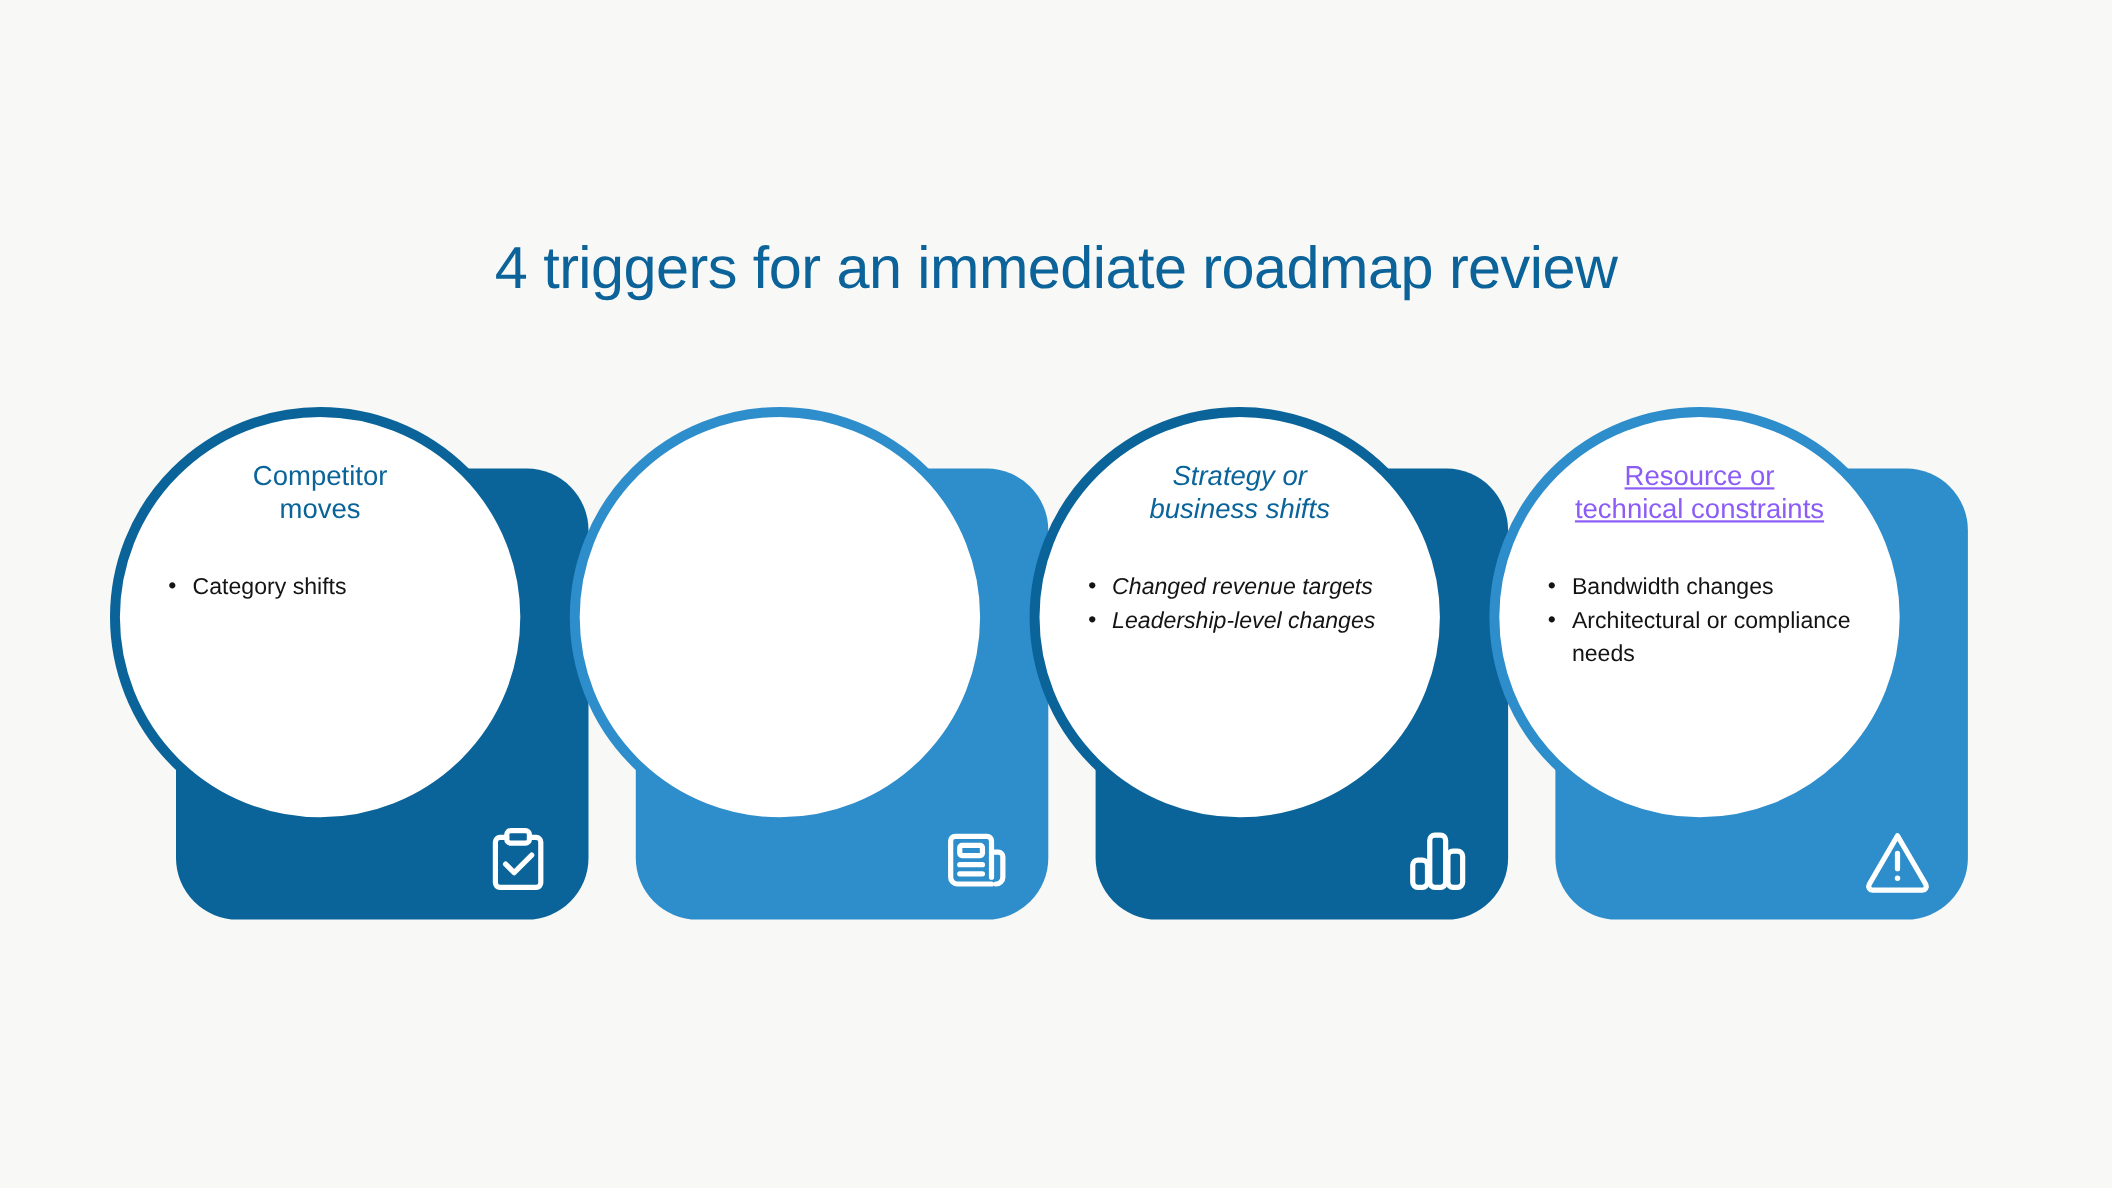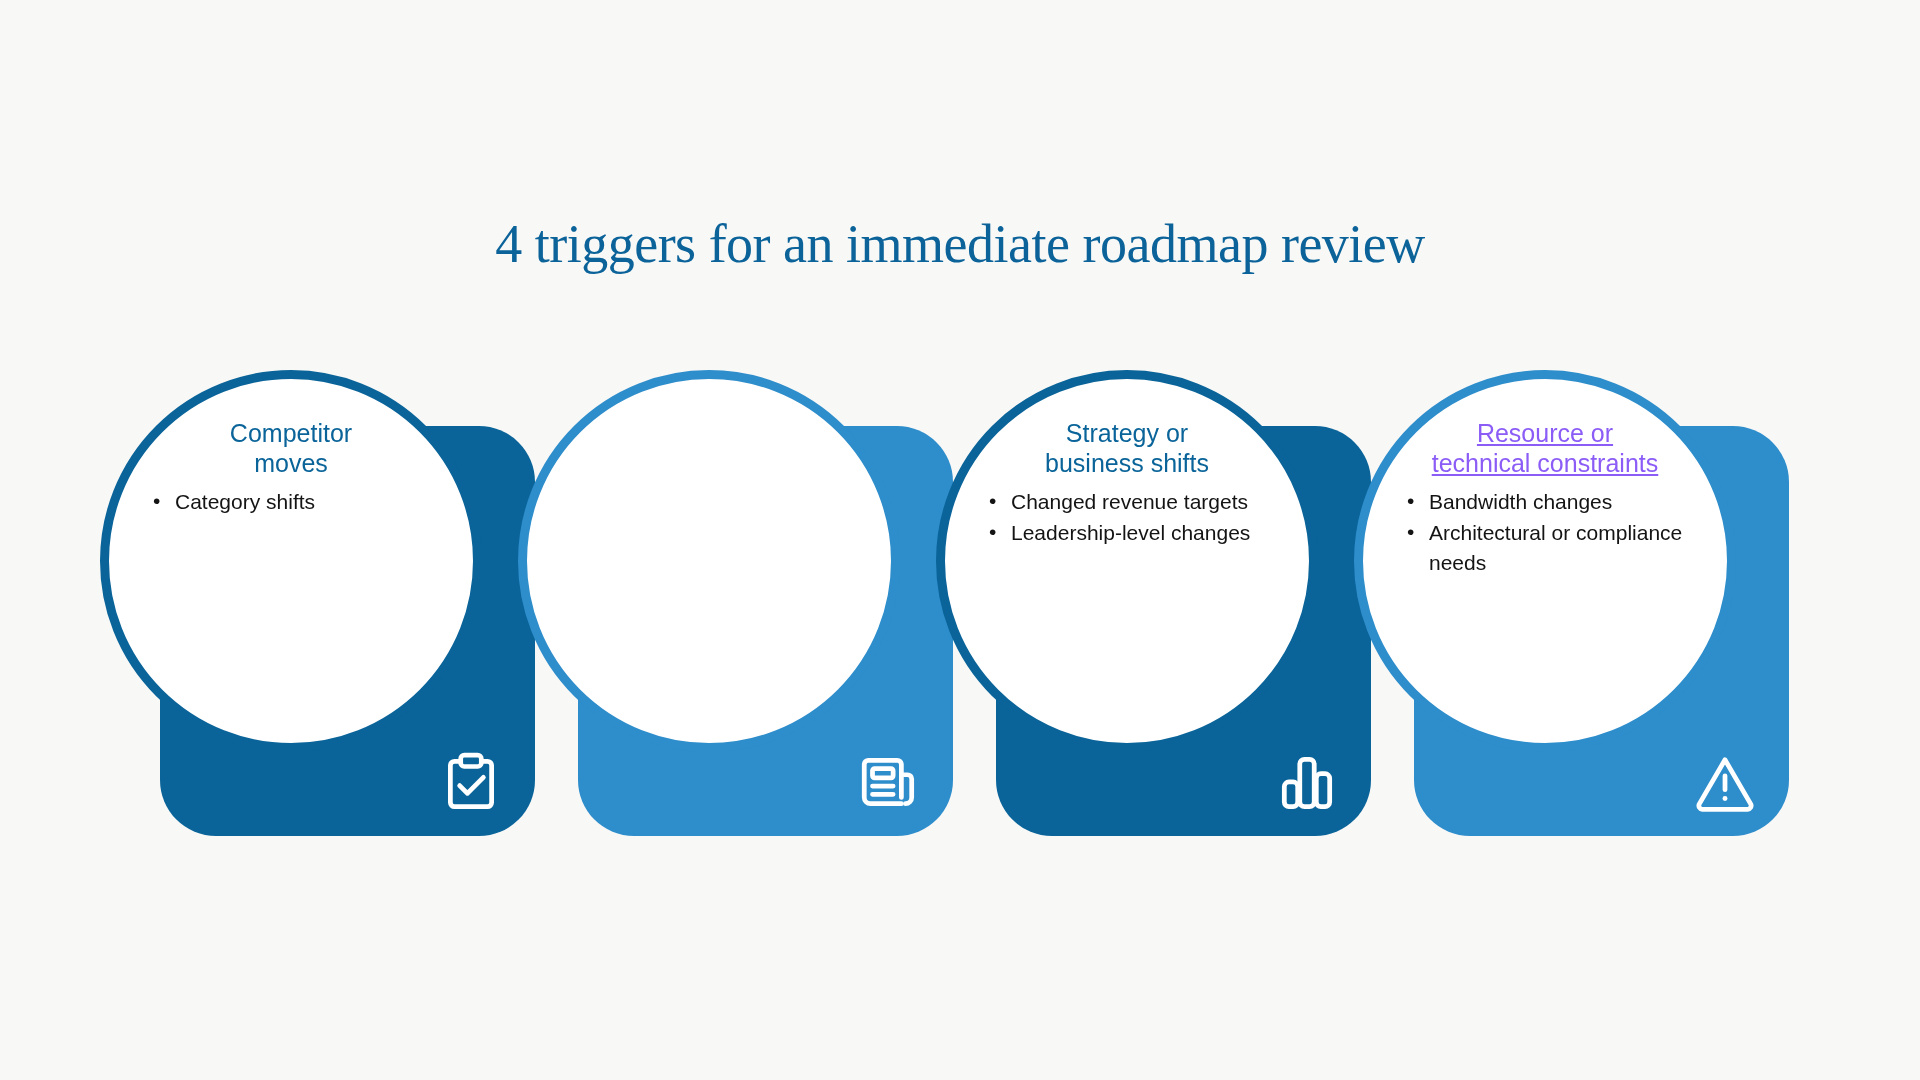--- a/index.html
+++ b/index.html
@@ -15,37 +15,36 @@
   .page-title {
     position:absolute;
     left:0; top:213px;
     width:1920px;
     text-align:center;
     font-size:54px;
     font-weight:400;
     letter-spacing:-0.5px;
     color:#0B6399;
     white-space:nowrap;
-    font-family:Liberation Serif, serif;
   }
 
   
   .cards {
     position:absolute;
     left:100px; top:370px;
     width:1760px; height:480px;
   }
   .card {
     position:absolute;
     top:0;
     width:440px; height:480px;
   }
   .card-0 { left:0px;   }
   .card-1 { left:418px; }
-  .card-2 { left:836px; }
+  .card-2 { left:836px;font-style:italic; }
   .card-3 { left:1254px;}
 
   
   .plate {
     position:absolute;
     left:60px; top:56px;
     width:375px; height:410px;
     border-radius:56px;
   }
 
@@ -56,20 +55,21 @@
     width:382px; height:382px;
     border-radius:50%;
     background:#FFFFFF;
     border:9px solid;
     display:flex;
     flex-direction:column;
     align-items:center;
     justify-content:flex-start;
     padding:40px 22px 20px 22px;
     overflow:hidden;
+    gap:32px;
   }
 
   .bubble-title {
     font-size:25px;
     line-height:1.18;
     font-weight:400;
     text-align:center;
     margin-bottom:9px;
     width:100%;
   }

